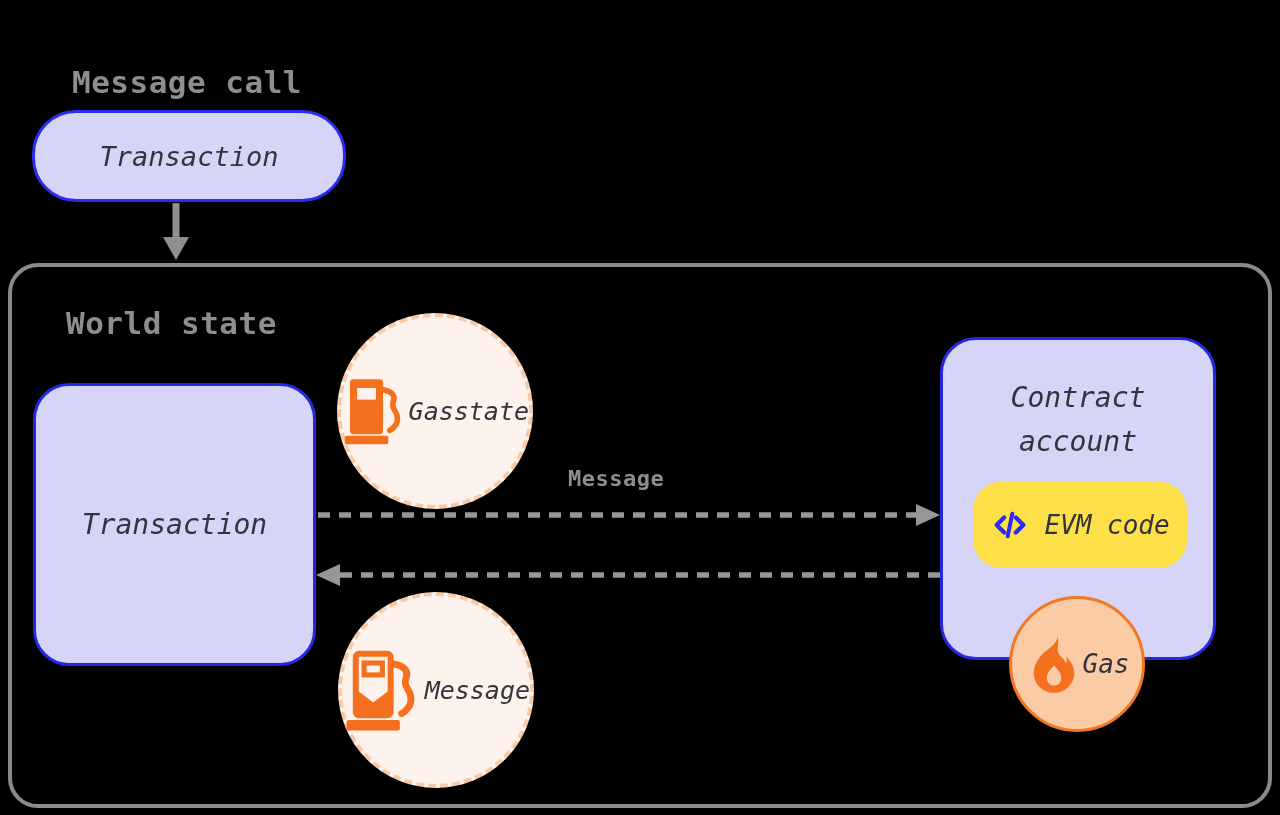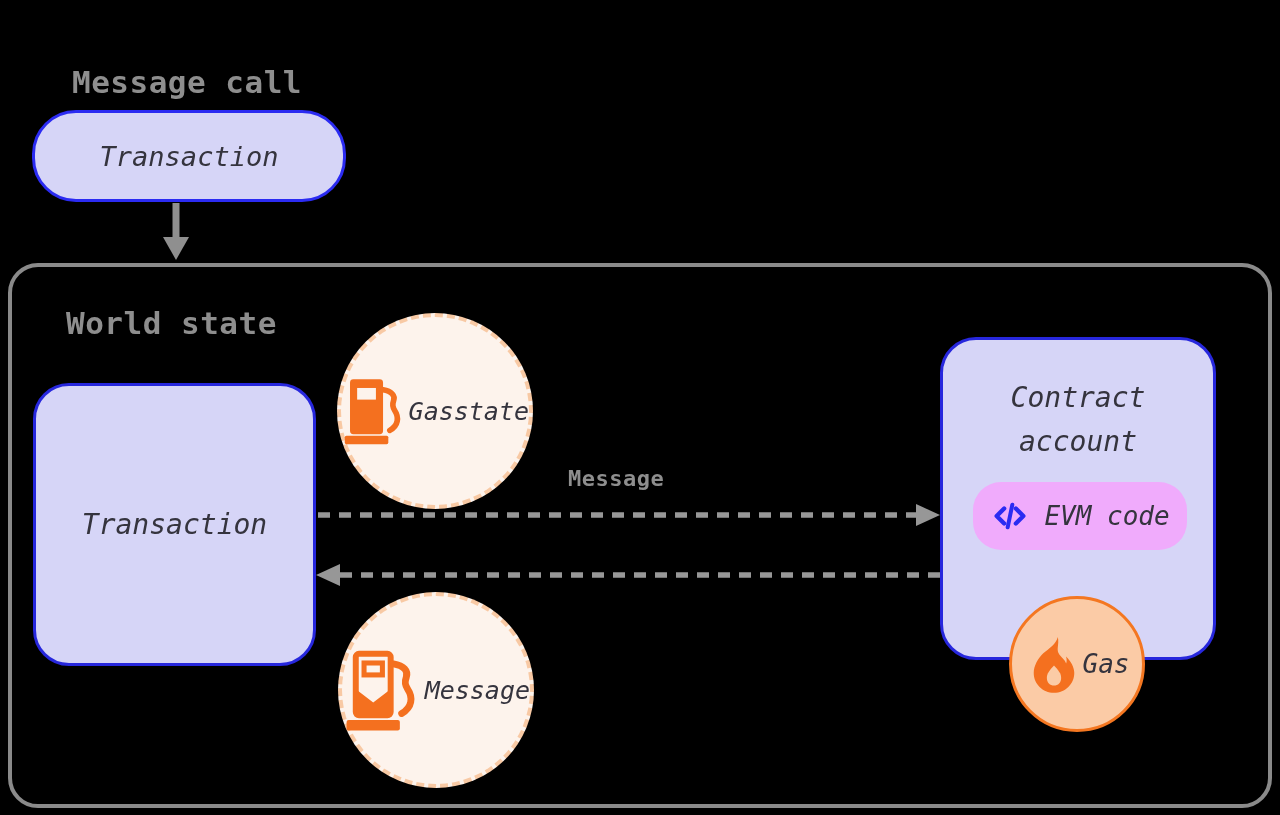--- a/index.html
+++ b/index.html
@@ -36,22 +36,22 @@
   }
   .contract-box{
     left:940px;top:337px;width:276px;height:323px;border-radius:36px;
     background:#d6d5f7;border:3px solid #2727dd;box-sizing:border-box;padding-left:24px;
   }
   .contract-title{
     position:absolute;left:0;top:36px;width:100%;text-align:center;
     font-size:28px;line-height:44px;
   }
   .evm-box{
-    position:absolute;left:30px;top:142px;width:214px;height:68px;border-radius:28px;
-    background:#f0abfc;display:flex;align-items:center;justify-content:center;gap:14px;
+    position:absolute;left:30px;top:142px;width:214px;height:86px;border-radius:28px;
+    background:#fde047;display:flex;align-items:center;justify-content:center;gap:14px;
     font-size:26px;
   }
 
   
   .badge{
     border-radius:50%;box-sizing:border-box;display:flex;flex-direction:row;
     align-items:center;justify-content:center;text-align:right;
   }
   .dashed-badge{
     width:196px;height:196px;background:#fdf3ec;border:4px dashed #f8c9a4;

